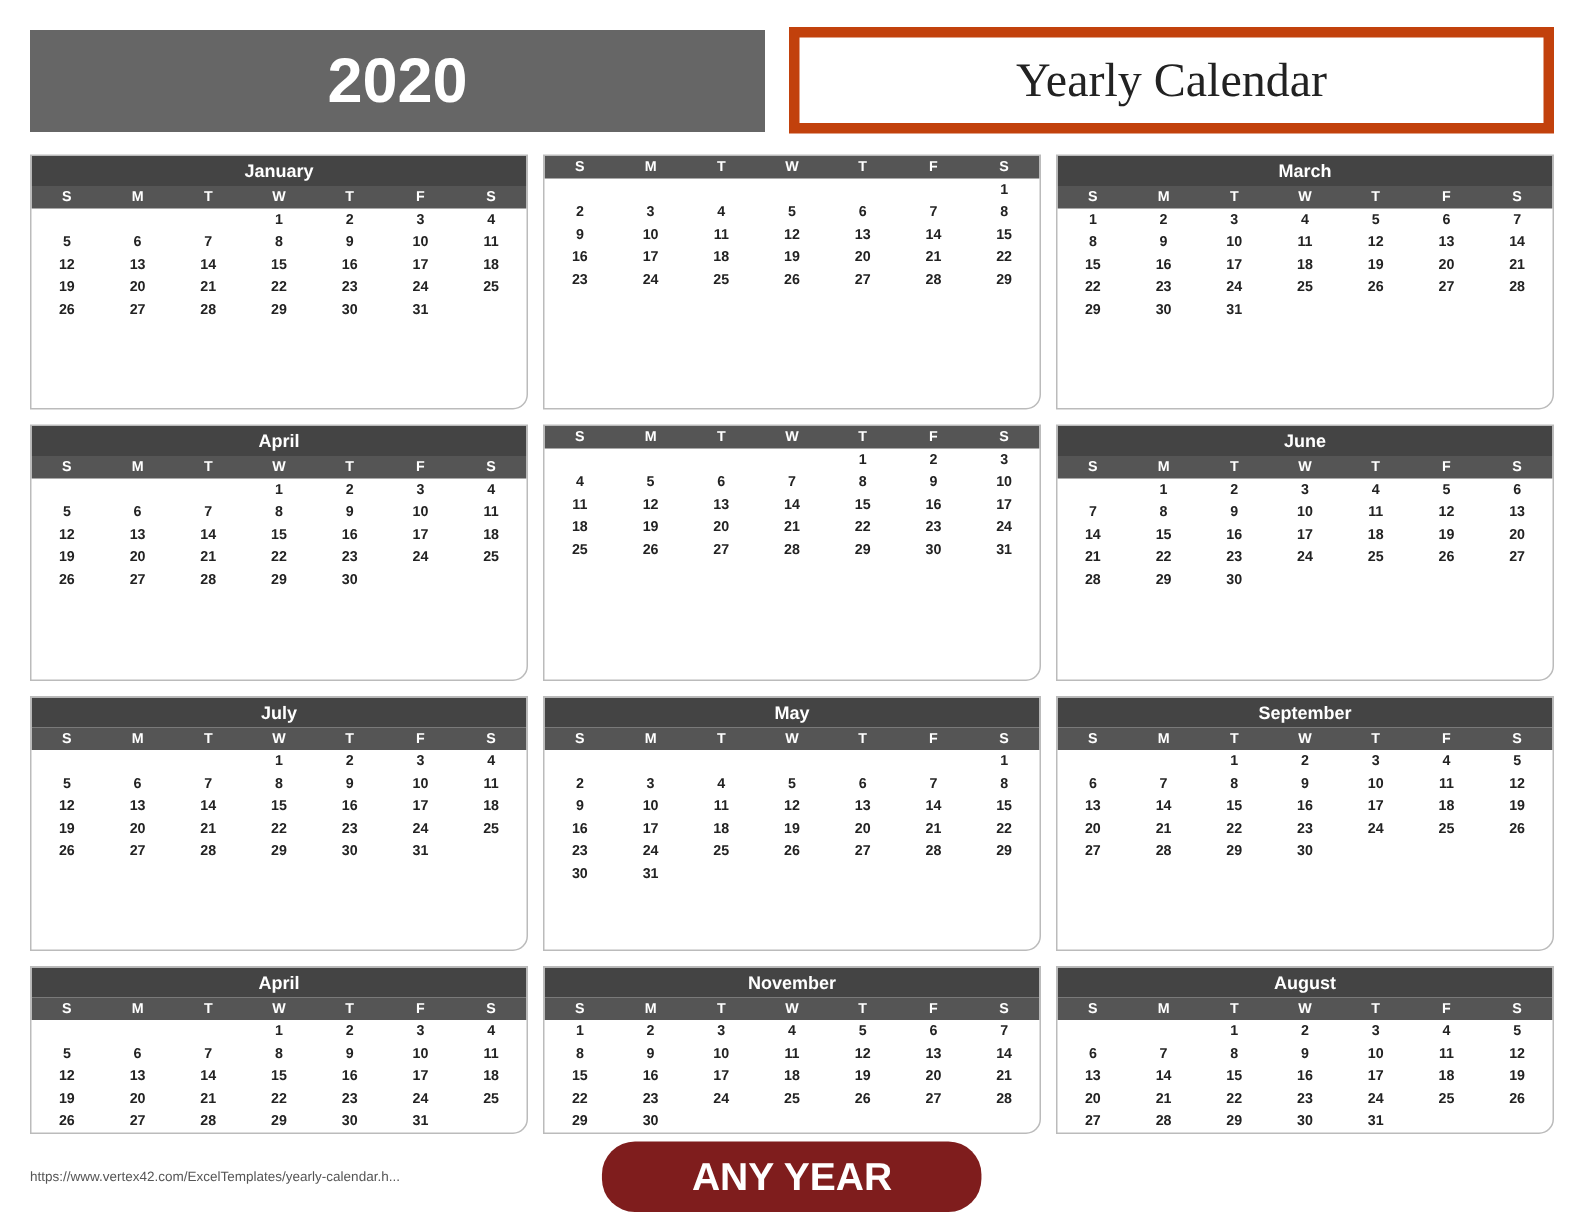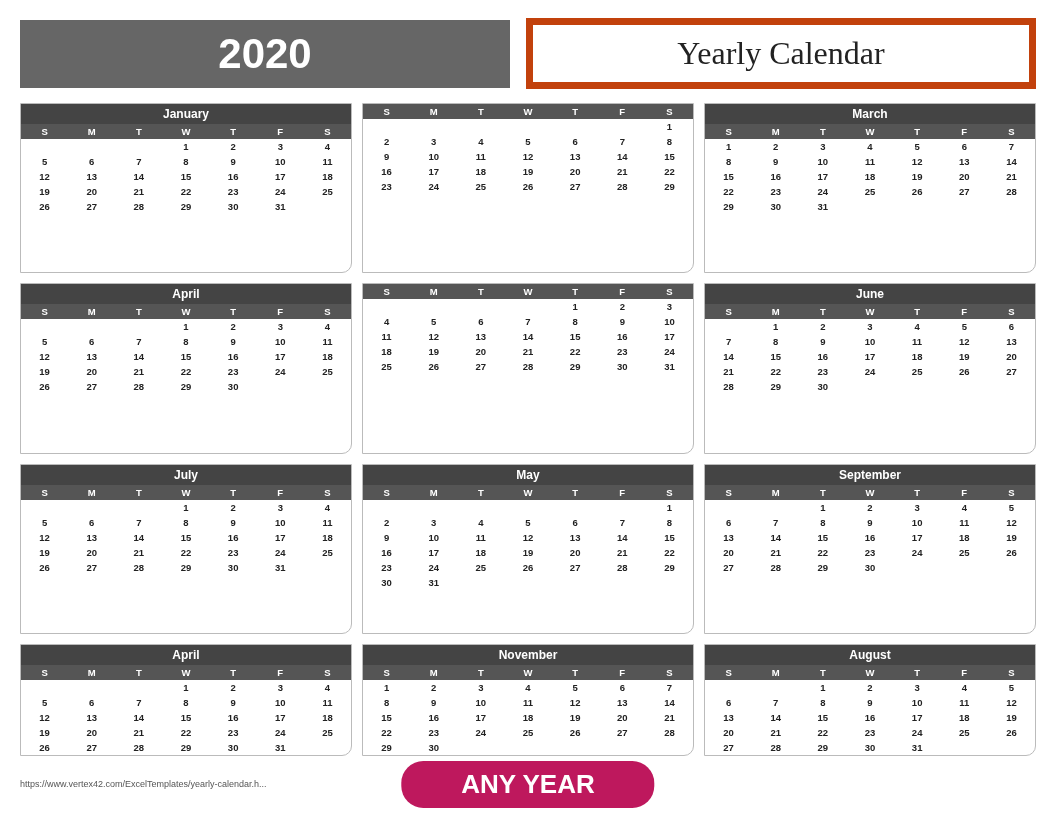--- a/index.html
+++ b/index.html
@@ -113,21 +113,21 @@
       position: relative;
     }
 
     .footer-left {
       font-size: 9px;
       color: #555;
       flex: 1;
     }
 
     .footer-center {
-      background: #be185d;
+      background: #7f1d1d;
       color: #fff;
       font-size: 26px;
       font-weight: bold;
       text-align: center;
       border-radius: 22px;
       padding: 8px 60px;
       position: absolute;
       left: 50%;
       transform: translateX(-50%);
       white-space: nowrap;

